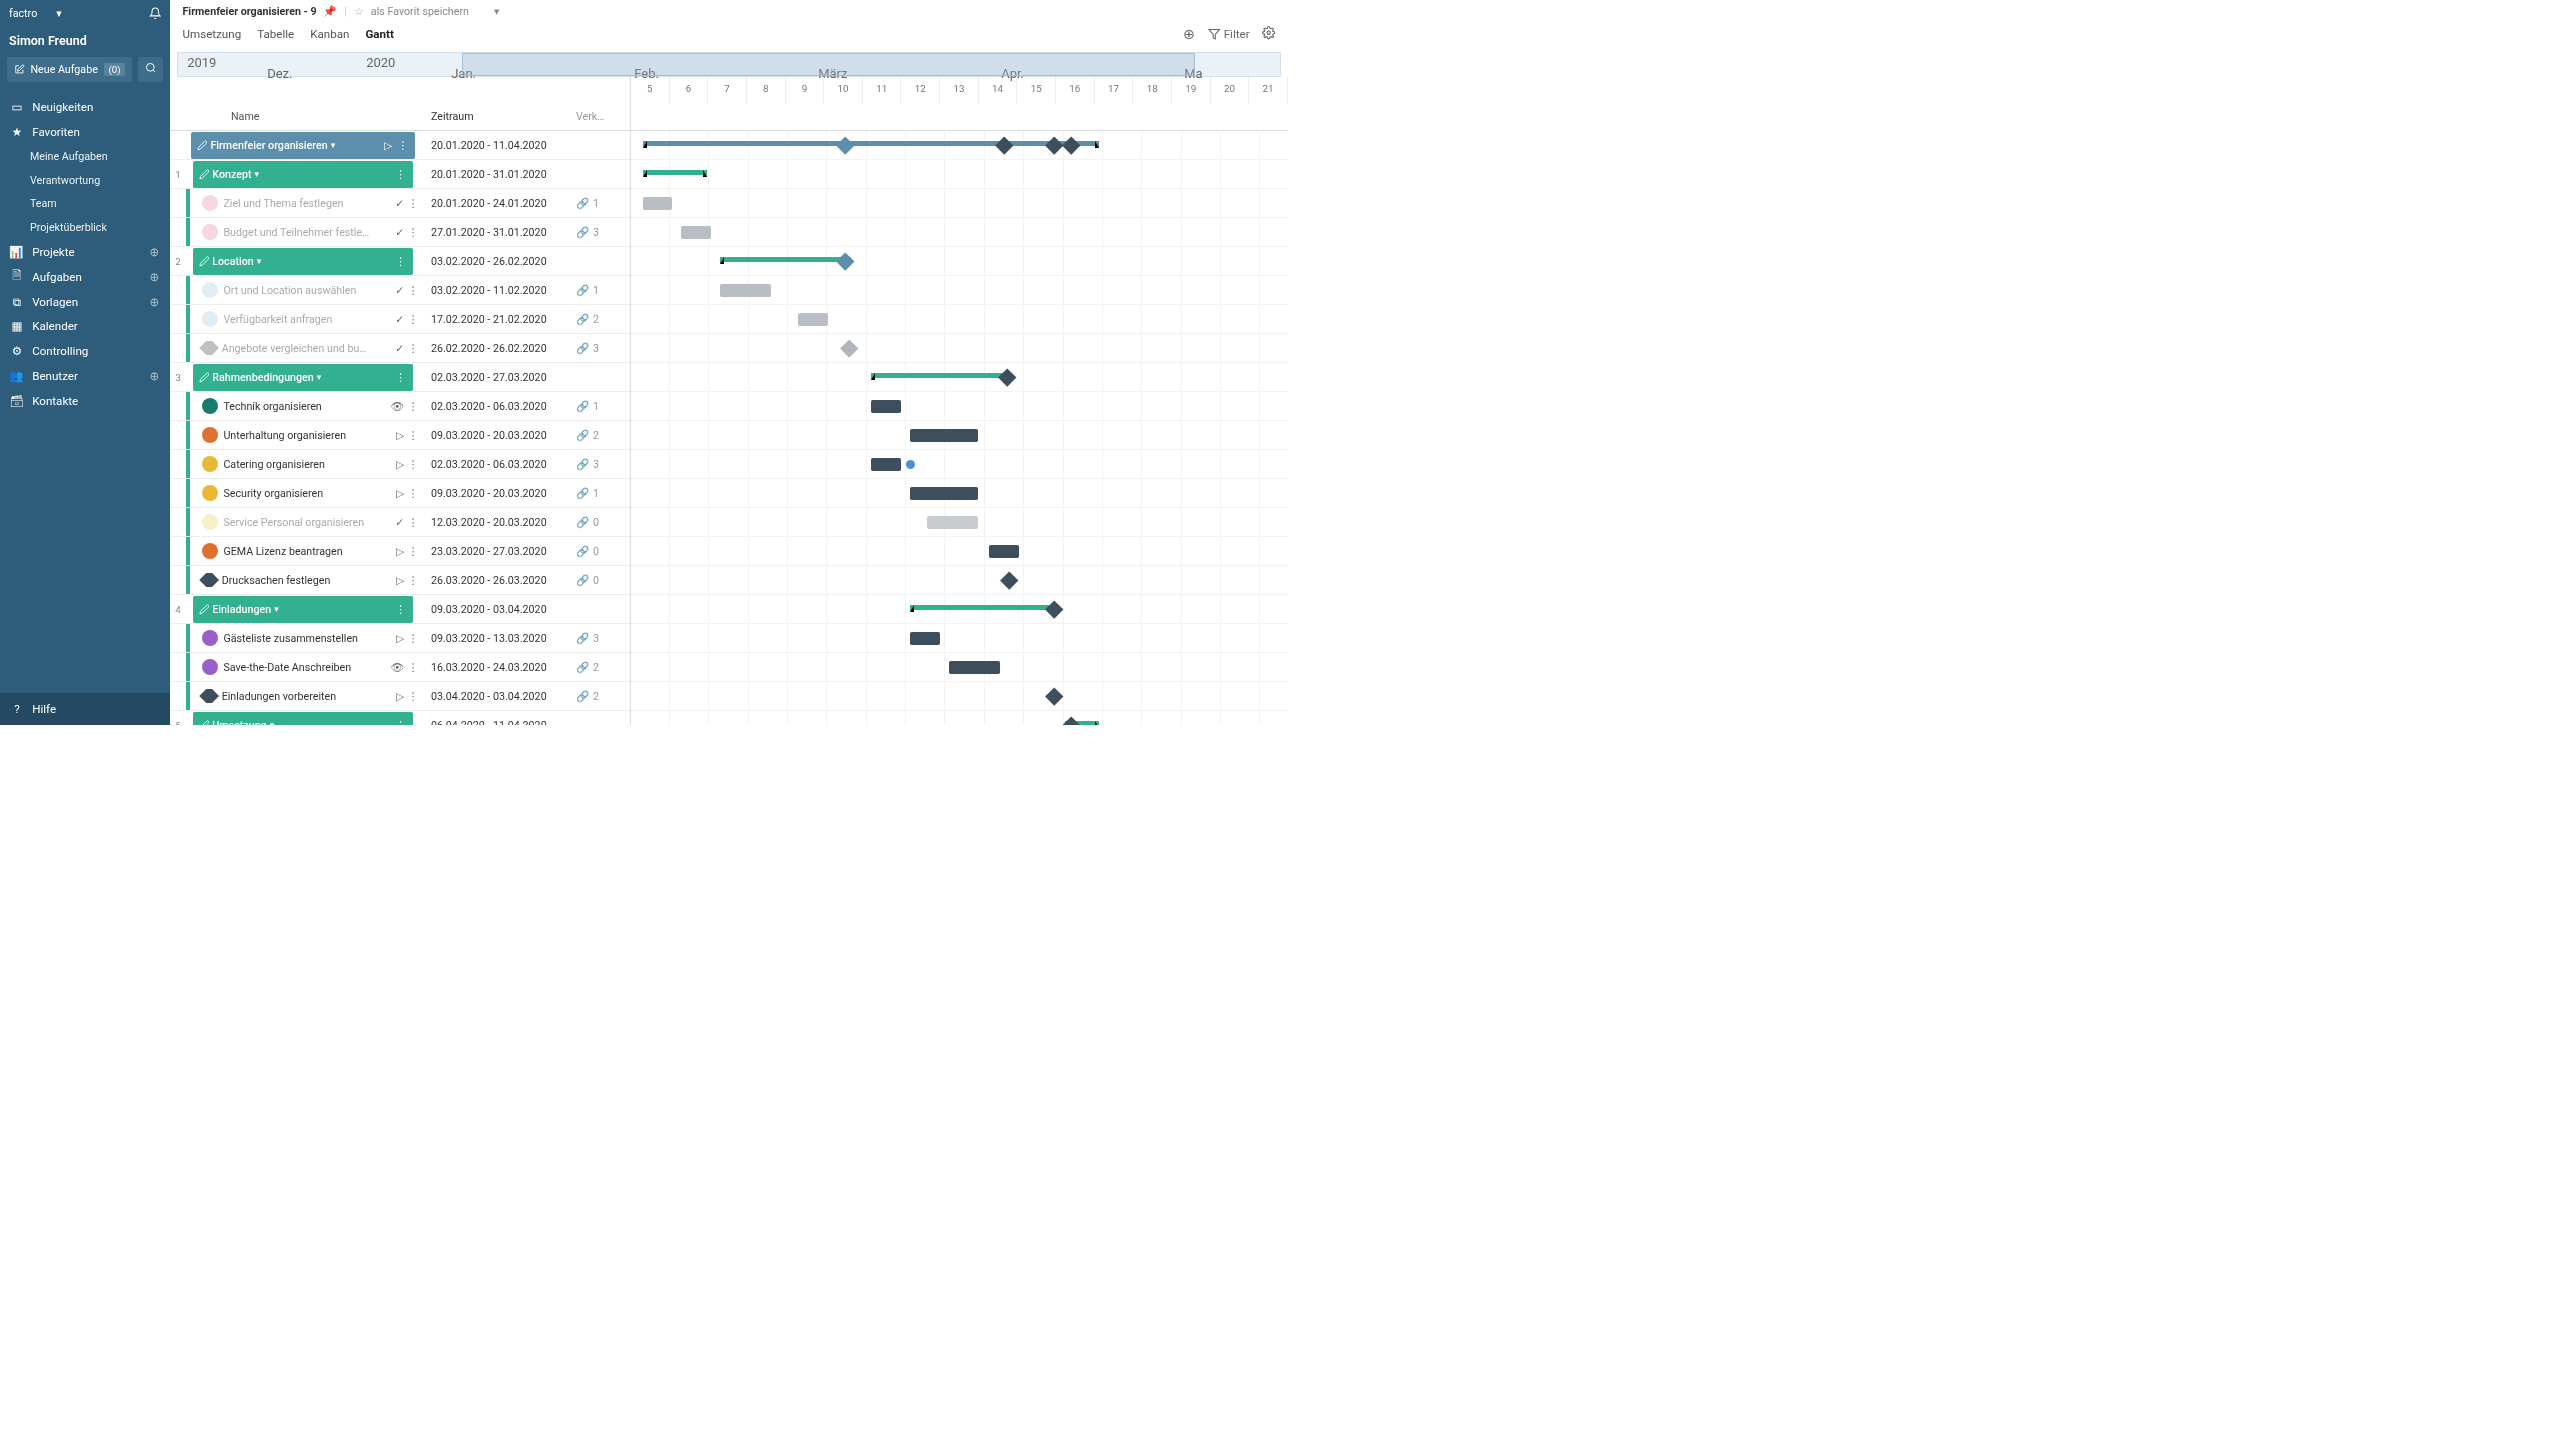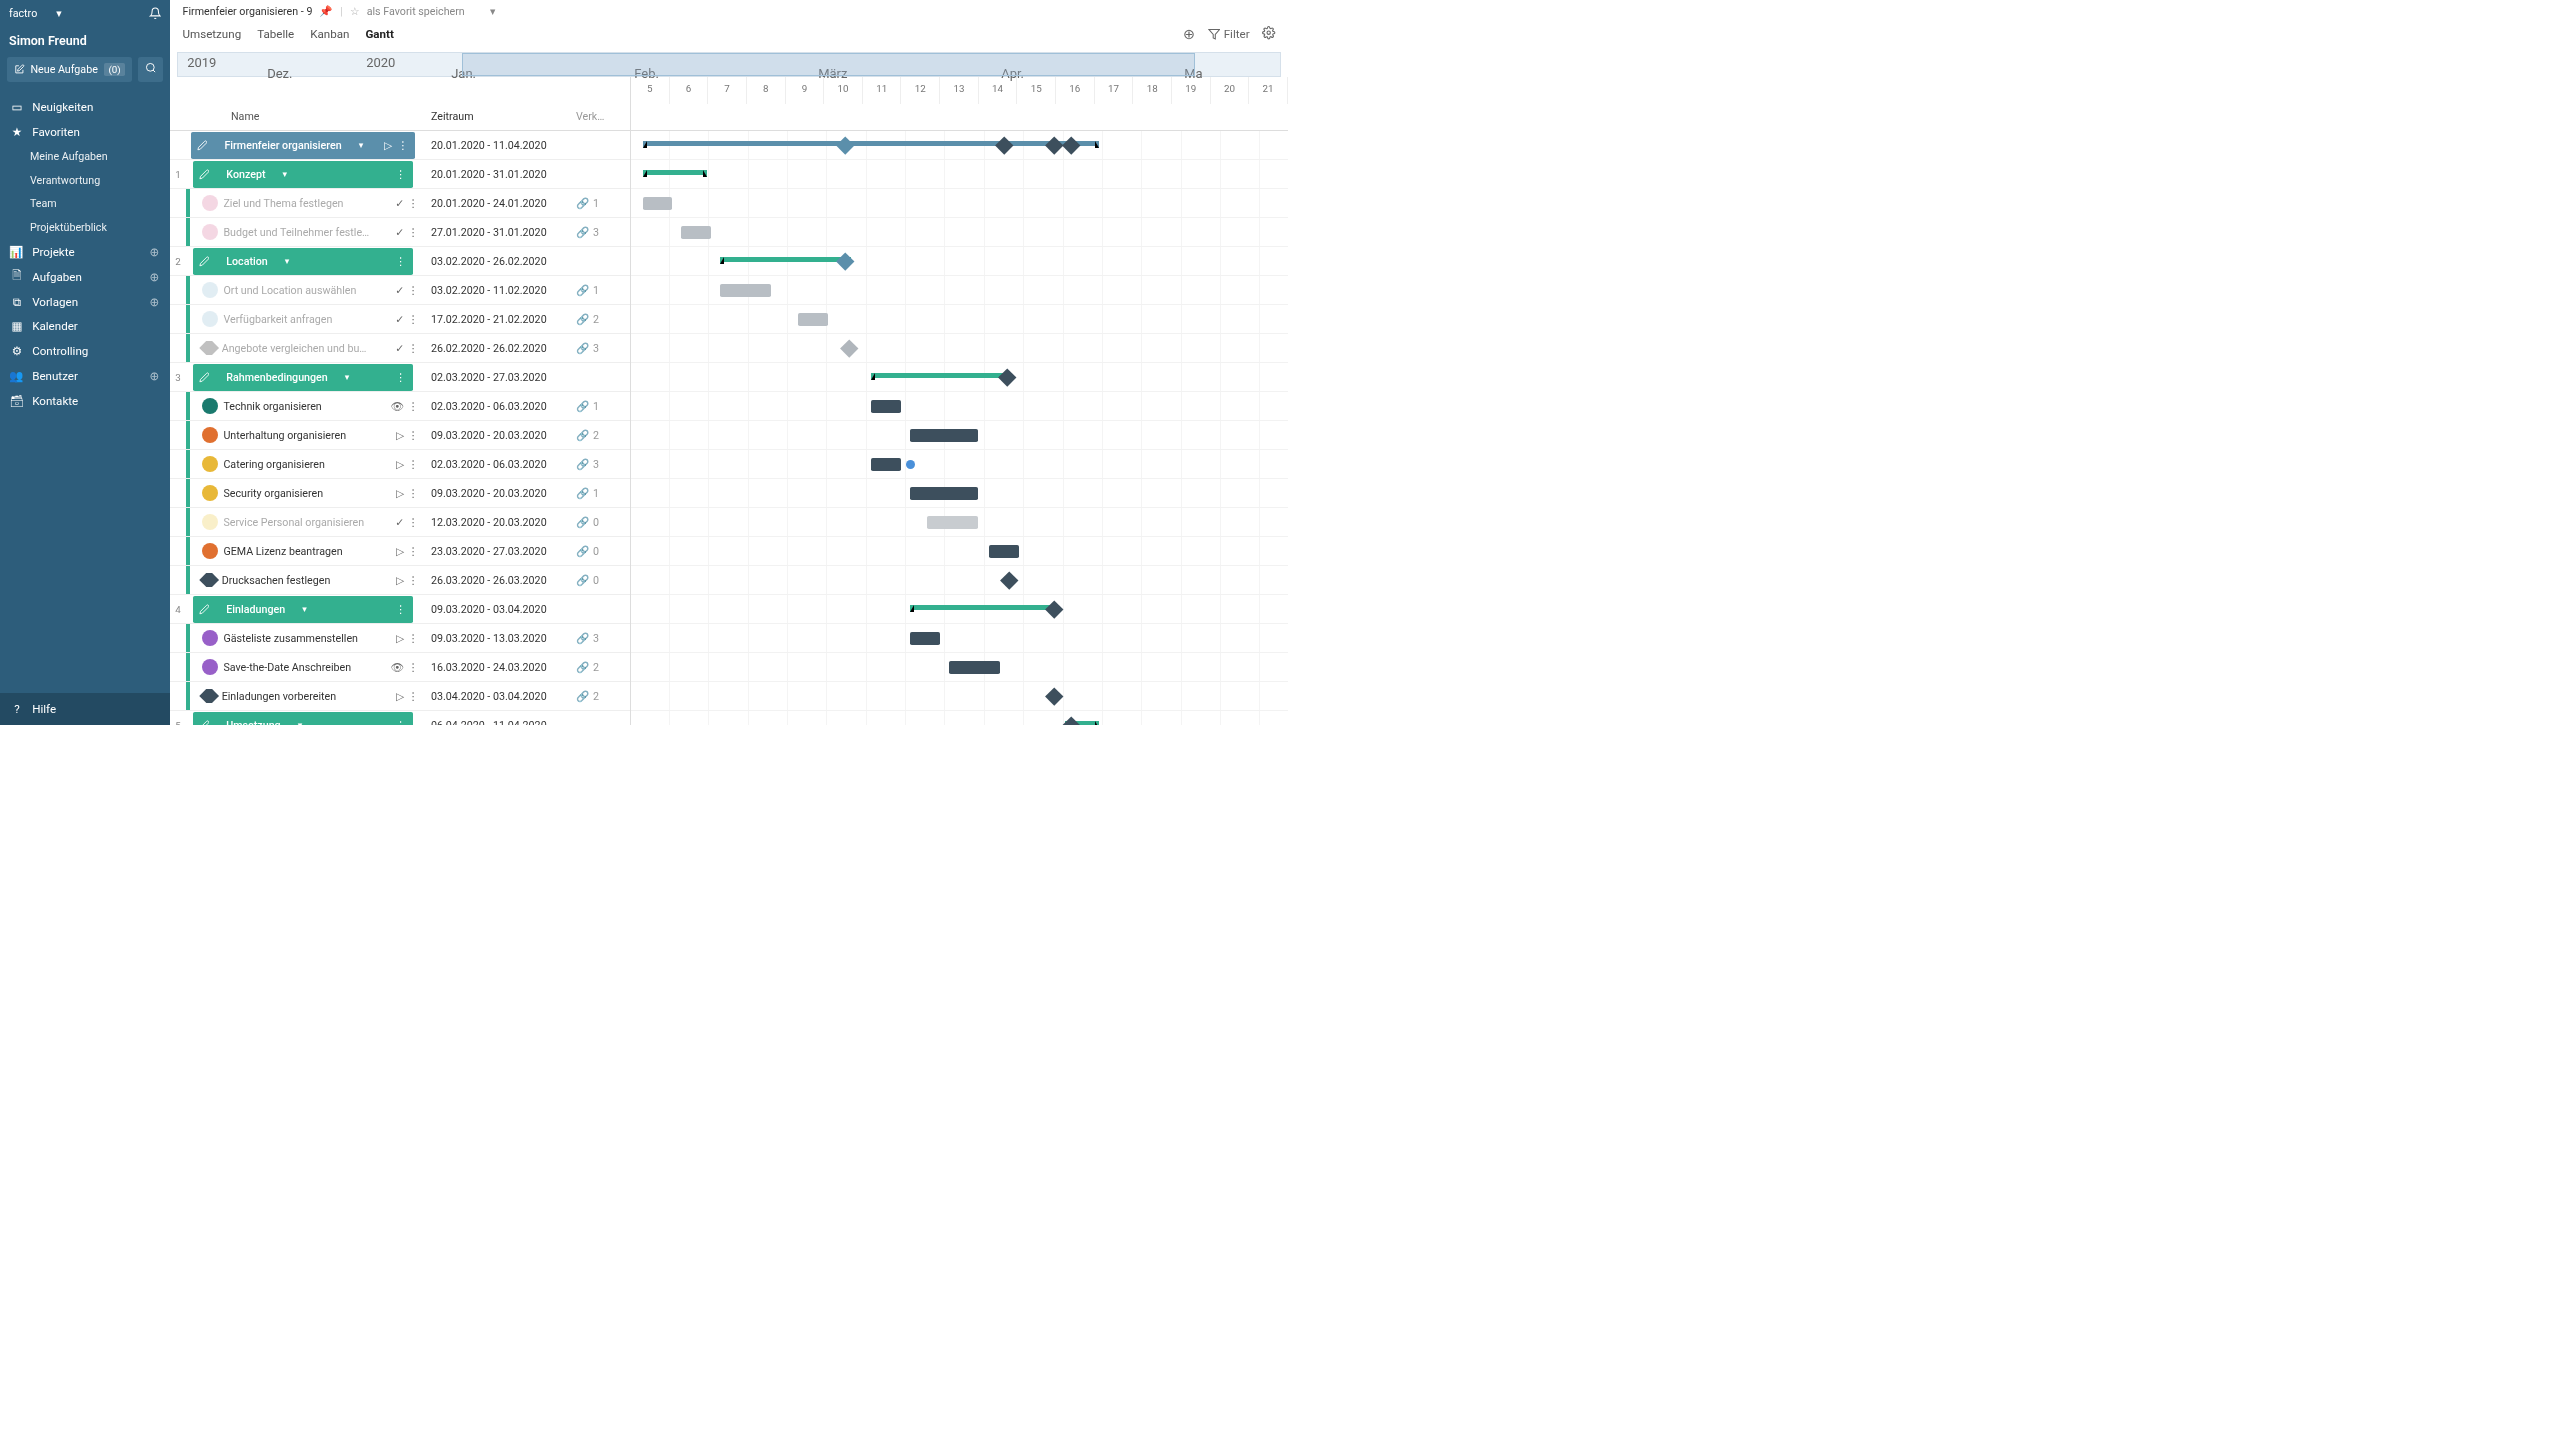--- a/index.html
+++ b/index.html
@@ -15,21 +15,21 @@
 .sb-search { width:25px; background:#3d6d8b; border:none; color:#fff; border-radius:2.7px; cursor:pointer; }
 .sb-nav { flex:1; padding:3.6px 0; }
 .sb-item { display:flex; align-items:center; padding:5.4px 10.7px; gap:9px; cursor:pointer; }
 .sb-sub { padding-left:30px; font-size:10.7px; opacity:0.9; }
 .sb-plus { margin-left:auto; opacity:0.6; }
 .sb-help { padding:9px 10.7px; display:flex; align-items:center; gap:9px; background:#234a62; }
 .icon { width:12.5px; height:12.5px; display:inline-flex; align-items:center; justify-content:center; }
 .main { flex:1; display:flex; flex-direction:column; overflow:hidden; }
 .topbar { padding:5.4px 12.5px 0; display:flex; flex-direction:column; gap:1.8px; }
 .tb-row1 { display:flex; align-items:center; gap:7.2px; font-size:10.7px; color:#555; }
-.tb-title { font-weight:400; color:#333; }
+.tb-title { font-weight:700; color:#333; }
 .tb-pin,.tb-star { color:#aaa; cursor:pointer; }
 .tb-fav { color:#888; }
 .tb-row2 { display:flex; align-items:center; gap:16px; padding:3.6px 0 7.2px; }
 .view-tab { font-size:11.6px; color:#555; cursor:pointer; padding:3.6px 0; }
 .view-tab.active { color:#222; font-weight:700; }
 .tb-right { margin-left:auto; display:flex; align-items:center; gap:12.5px; color:#666; }
 .tb-filter { display:flex; align-items:center; gap:3.6px; font-size:11.6px; cursor:pointer; }
 .timeline-mini { height:25px; background:#eaf1f7; border:0.9px solid #d5e0ea; position:relative; margin:0 7.2px; font-size:13px; color:#666; }
 .mini-yr { position:absolute; top:1.8px; }
 .mini-mo { position:absolute; top:12.5px; }
@@ -39,21 +39,21 @@
 .tl-head { display:flex; height:54px; border-bottom:0.9px solid #ddd; font-size:10.7px; color:#555; }
 .tl-head .col-num { width:16px; }
 .tl-head .col-name { flex:1; display:flex; align-items:flex-end; padding:0 0 7.2px 45px; }
 .tl-head .col-date { width:154px; display:flex; align-items:flex-end; padding-bottom:7.2px; }
 .tl-head .col-link { width:54px; display:flex; align-items:flex-end; padding-bottom:7.2px; overflow:hidden; text-overflow:ellipsis; white-space:nowrap; }
 .row { display:flex; height:29px; border-bottom:0.9px solid #eee; align-items:center; font-size:10.7px; position:relative; }
 .col-num { width:16px; text-align:center; color:#888; font-size:9.8px; }
 .col-name { flex:1; display:flex; align-items:center; gap:5.4px; padding-left:3.6px; overflow:hidden; }
 .col-date { width:154px; color:#333; padding-left:9px; }
 .col-link { width:54px; display:flex; align-items:center; gap:3.6px; color:#999; }
-.group-bar { height:27px; margin:0.9px 0; display:flex; align-items:center; padding:0 7.2px 0 5.4px; color:#fff; font-weight:500; gap:17px; position:relative; border-radius:1.8px; }
+.group-bar { height:27px; margin:0.9px 0; display:flex; align-items:center; padding:0 7.2px 0 5.4px; color:#fff; font-weight:500; gap:3px; position:relative; border-radius:1.8px; }
 .grp-root { background:#5b8fab; margin-left:1.8px; width:224px; }
 .grp-green { background:#33b08f; width:220px; }
 .indent1 { margin-left:3.6px; }
 .task-dot { width:16px; height:16px; border-radius:50%; flex-shrink:0; }
 .task-name { white-space:nowrap; overflow:hidden; text-overflow:ellipsis; color:#333; }
 .task-done .task-name { color:#aaa; }
 .task-done .task-dot { opacity:0.4; }
 .row-actions { display:flex; gap:3.6px; margin-left:auto; color:#666; padding-right:3.6px; }
 .row-actions span { cursor:pointer; }
 .left-accent { width:3.6px; height:100%; position:absolute; left:16px; }

